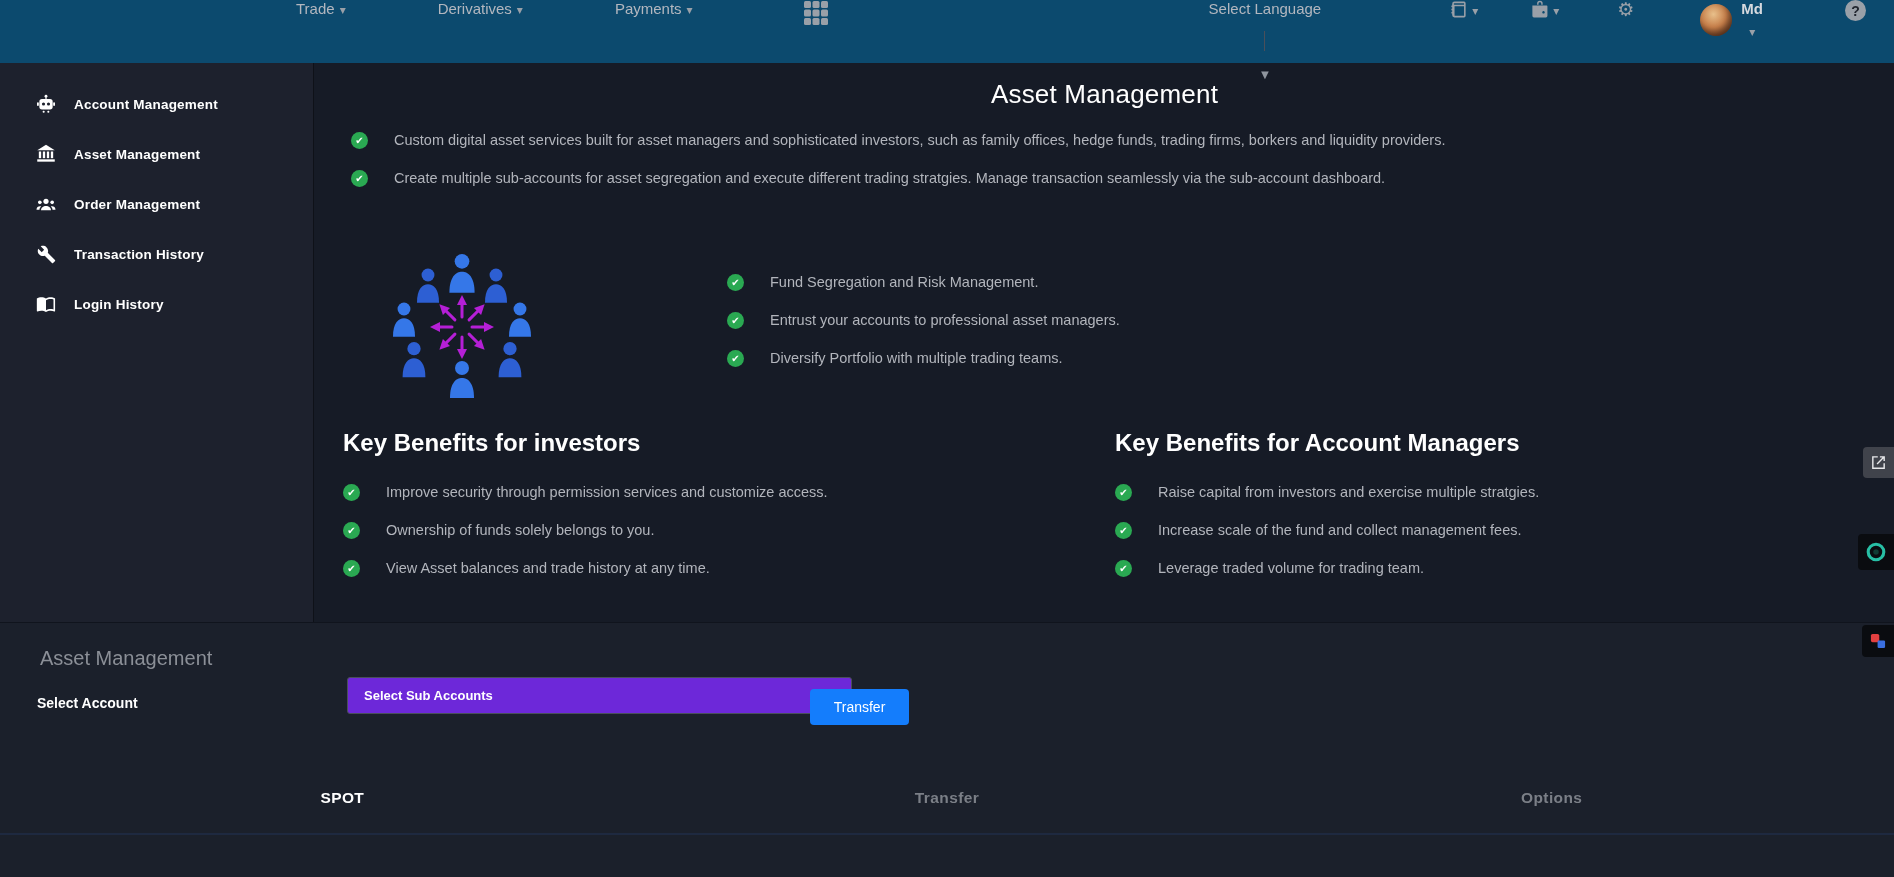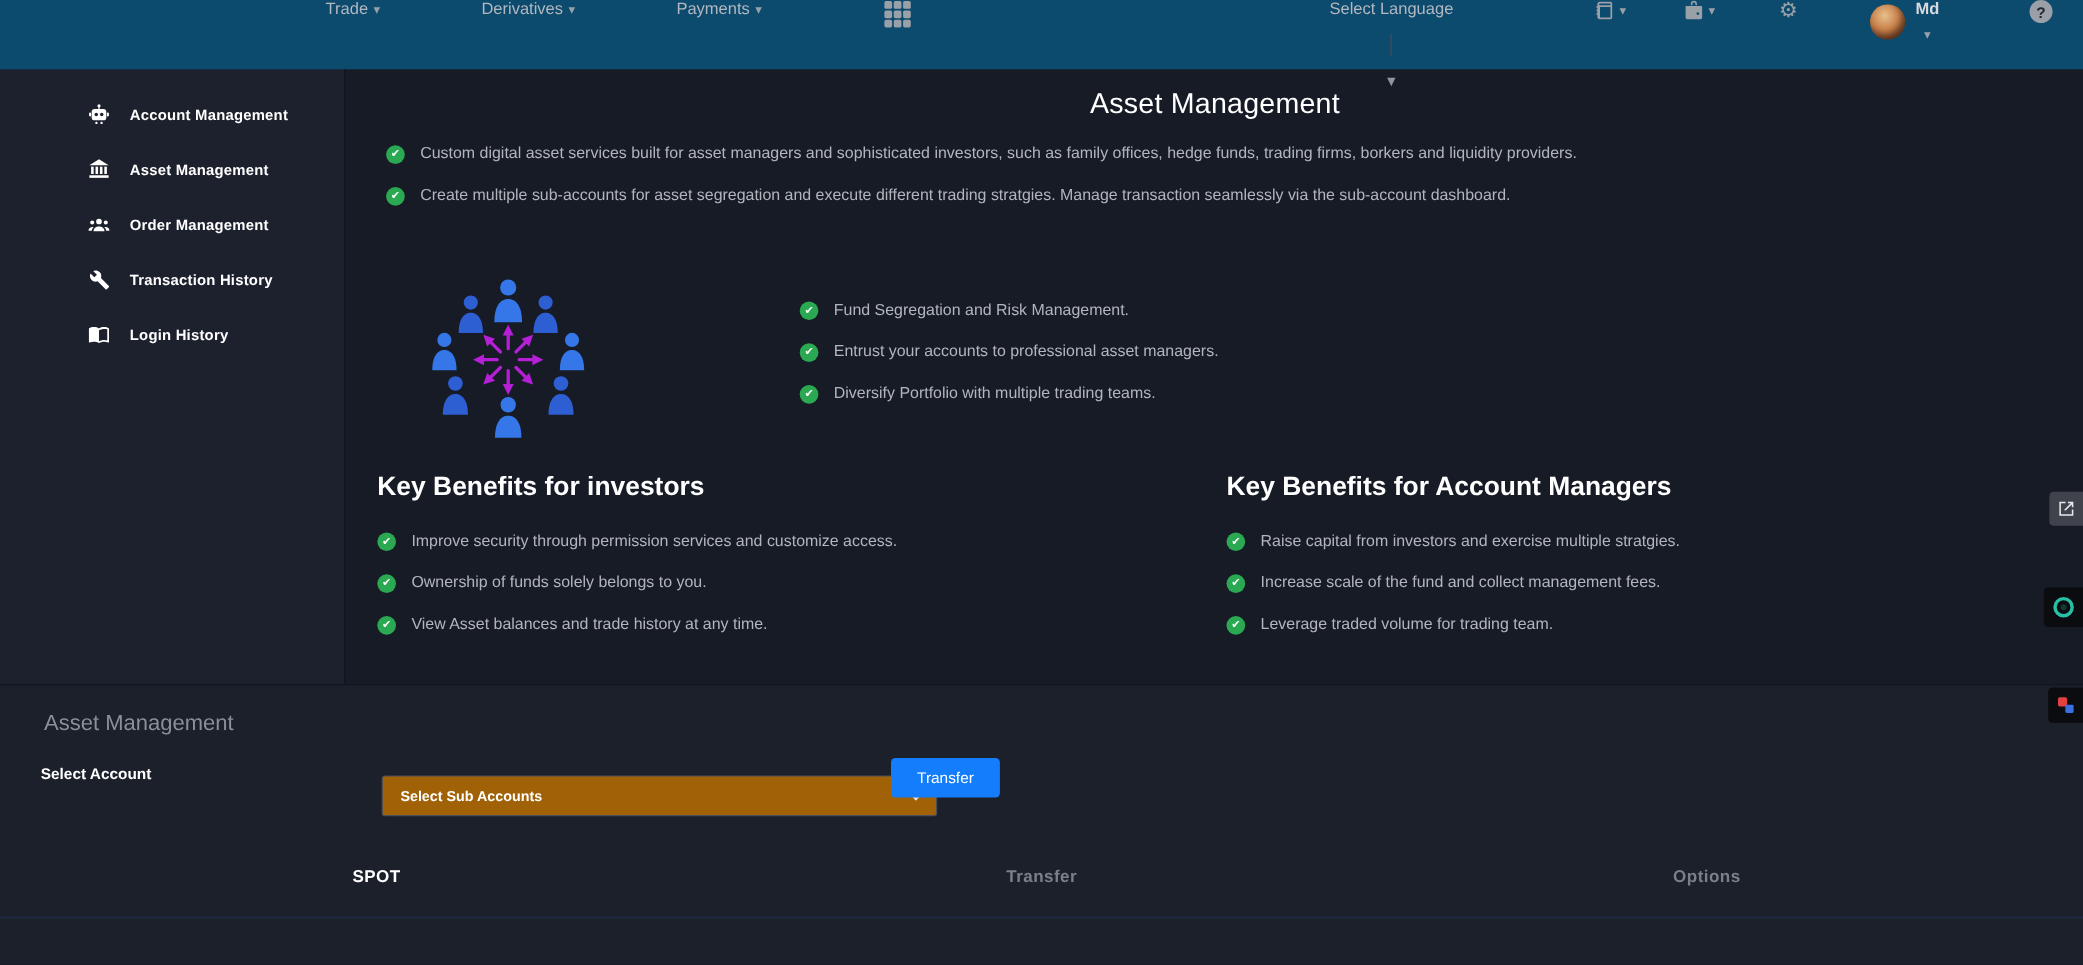--- a/index.html
+++ b/index.html
@@ -36,60 +36,60 @@
   .user-name{ color:#d6d9de; font-size:15px; font-weight:bold; display:flex; align-items:center; gap:5px;flex-direction:column;}
   .help{ margin-left:82px; margin-right:28px; width:21px; height:21px; border-radius:50%;
     background:#9aa0a8; color:#22262f; font-weight:bold; font-size:14px;
     display:flex; align-items:center; justify-content:center; cursor:pointer; }
   .help::before{ content:"?"; }
 
   
   .upper{ position:relative; height:559px; }
   .sidebar{
     position:absolute; left:0; top:0; width:314px; height:100%;
-    background:#1d212d; border-right:1px solid #0e1118; padding-top:16px;padding-left:44px;
+    background:#1d212d; border-right:1px solid #0e1118; padding-top:16px;
   }
   .side-item{
     height:50px; display:flex; align-items:center; gap:18px;
     padding-left:36px; cursor:pointer; color:#fff;
   }
   .side-item .lbl{ font-size:13.5px; font-weight:bold; letter-spacing:.2px; }
   .side-ico{ width:20px; display:flex; justify-content:center; }
 
   .main{ position:absolute; left:315px; top:0; right:0; height:100%; }
   .page-title{
     position:absolute; top:16px; left:0; width:100%; text-align:center;
     font-size:26px; font-weight:500; color:#fff; letter-spacing:.2px;
   }
   .bullet{ display:flex; align-items:center; gap:14px; height:38px; }
   .check{
     width:17px; height:17px; min-width:17px; border-radius:50%;
     background:#2aa952; color:#fff; font-size:10px;
     display:flex; align-items:center; justify-content:center;
   }
   .check::before{ content:"✔"; }
-  .bullet-text{ color:#b2b5bc; font-size:14.5px; }
+  .bullet-text{ color:#b2b5bc; font-size:14.5px;margin-left:12px; }
   .intro{ position:absolute; top:58px; left:36px; }
   .illus{ position:absolute; left:56px; top:188px; }
   .features{ position:absolute; left:412px; top:200px; }
   .benefit-col{ position:absolute; top:366px; width:740px; }
   .benefit-col.left{ left:28px; }
   .benefit-col.right{ left:800px; }
   .benefit-col h2{ font-size:24px; font-weight:600; color:#fff; margin-bottom:16px; }
 
   
   .panel{
     position:absolute; top:622px; left:0; width:1894px; height:255px;
     background:#1b202b; border-top:1px solid #10141d;
   }
   .panel-title{ position:absolute; left:40px; top:24px; font-size:20px; color:#8b8f97; font-weight:400; }
   .select-label{ position:absolute; left:37px; top:72px; font-size:14px; font-weight:bold; color:#fff; }
   .select{
-    position:absolute; left:347px; top:82px; width:505px; height:37px;
-    background:#a16207; border:1px solid #4a4f5a; border-radius:3px;
+    position:absolute; left:347px; top:54px; width:505px; height:37px;
+    background:#6d28d9; border:1px solid #4a4f5a; border-radius:3px;
     display:flex; align-items:center; justify-content:space-between;
     padding:0 16px; cursor:pointer;
   }
   .select-text{ font-size:13px; font-weight:bold; color:#fff; }
   .chev{ width:9px; height:9px; border-right:2px solid #e3e5e9; border-bottom:2px solid #e3e5e9;
     transform:rotate(45deg) translateY(-3px); }
   .transfer-btn{
     position:absolute; left:810px; top:66px; width:99px; height:36px;
     background:#147dfc; border:none; border-radius:4px; color:#fff;
     font-size:14px; font-family:inherit; cursor:pointer;

